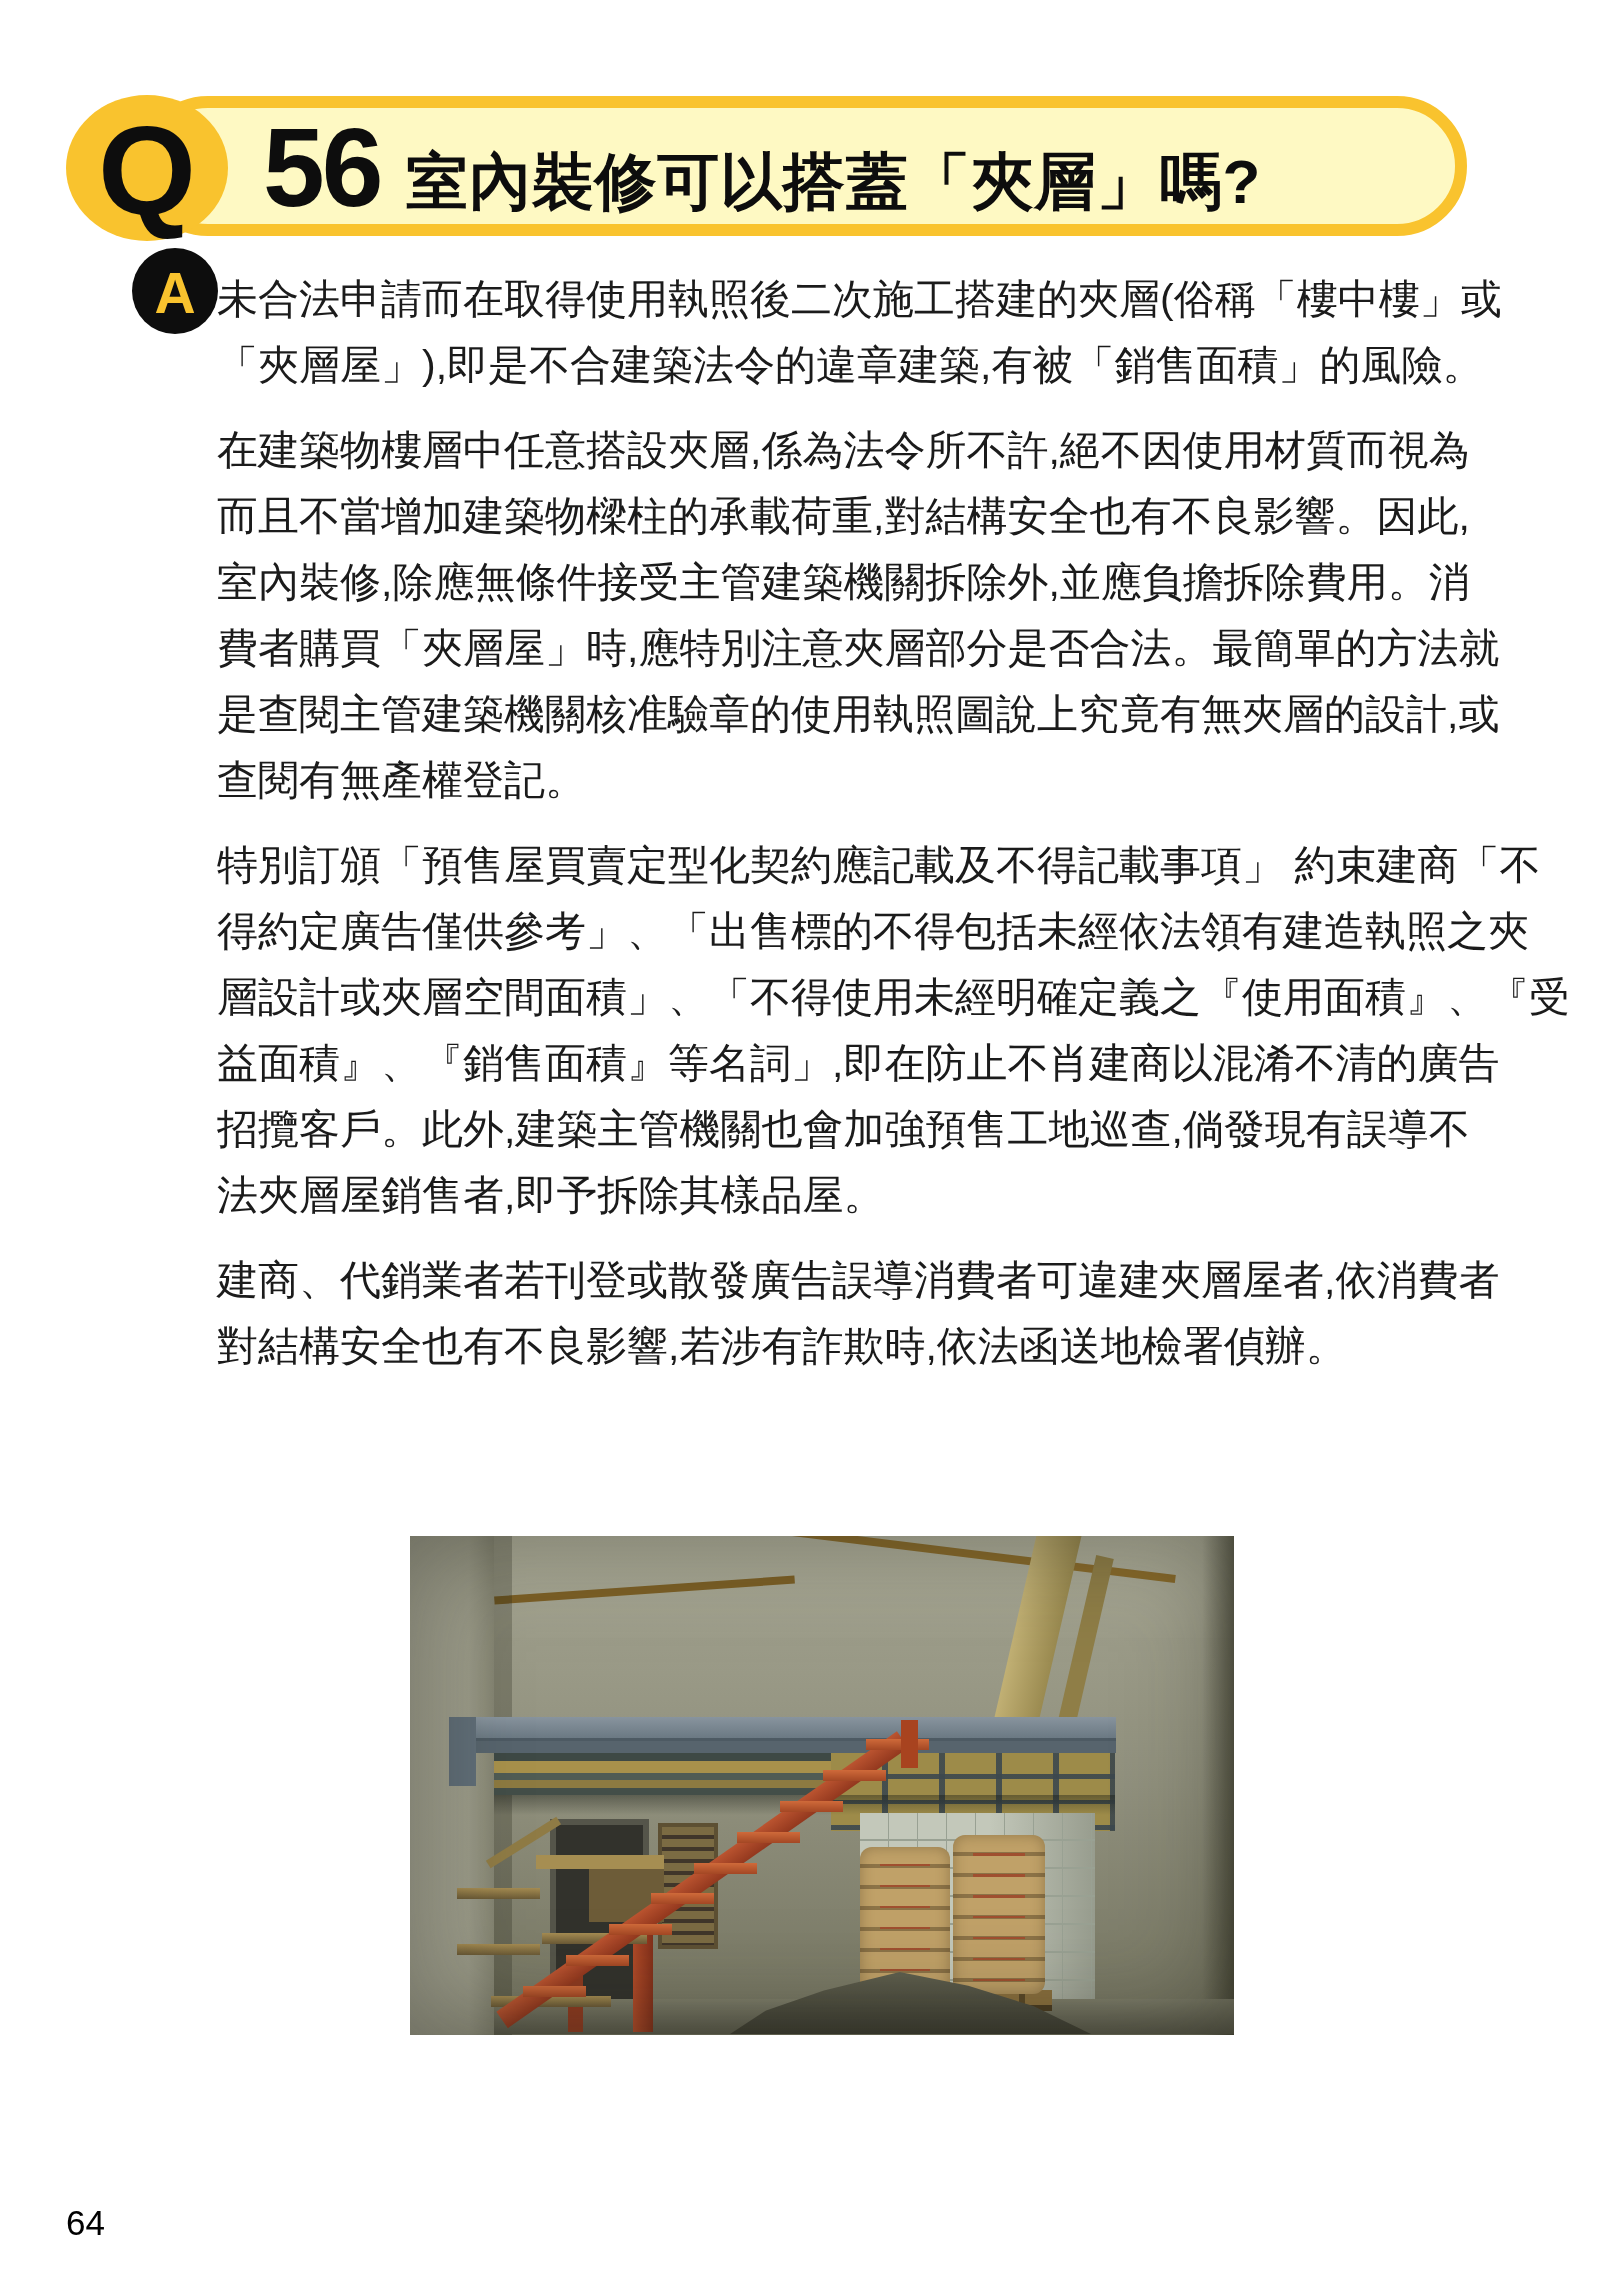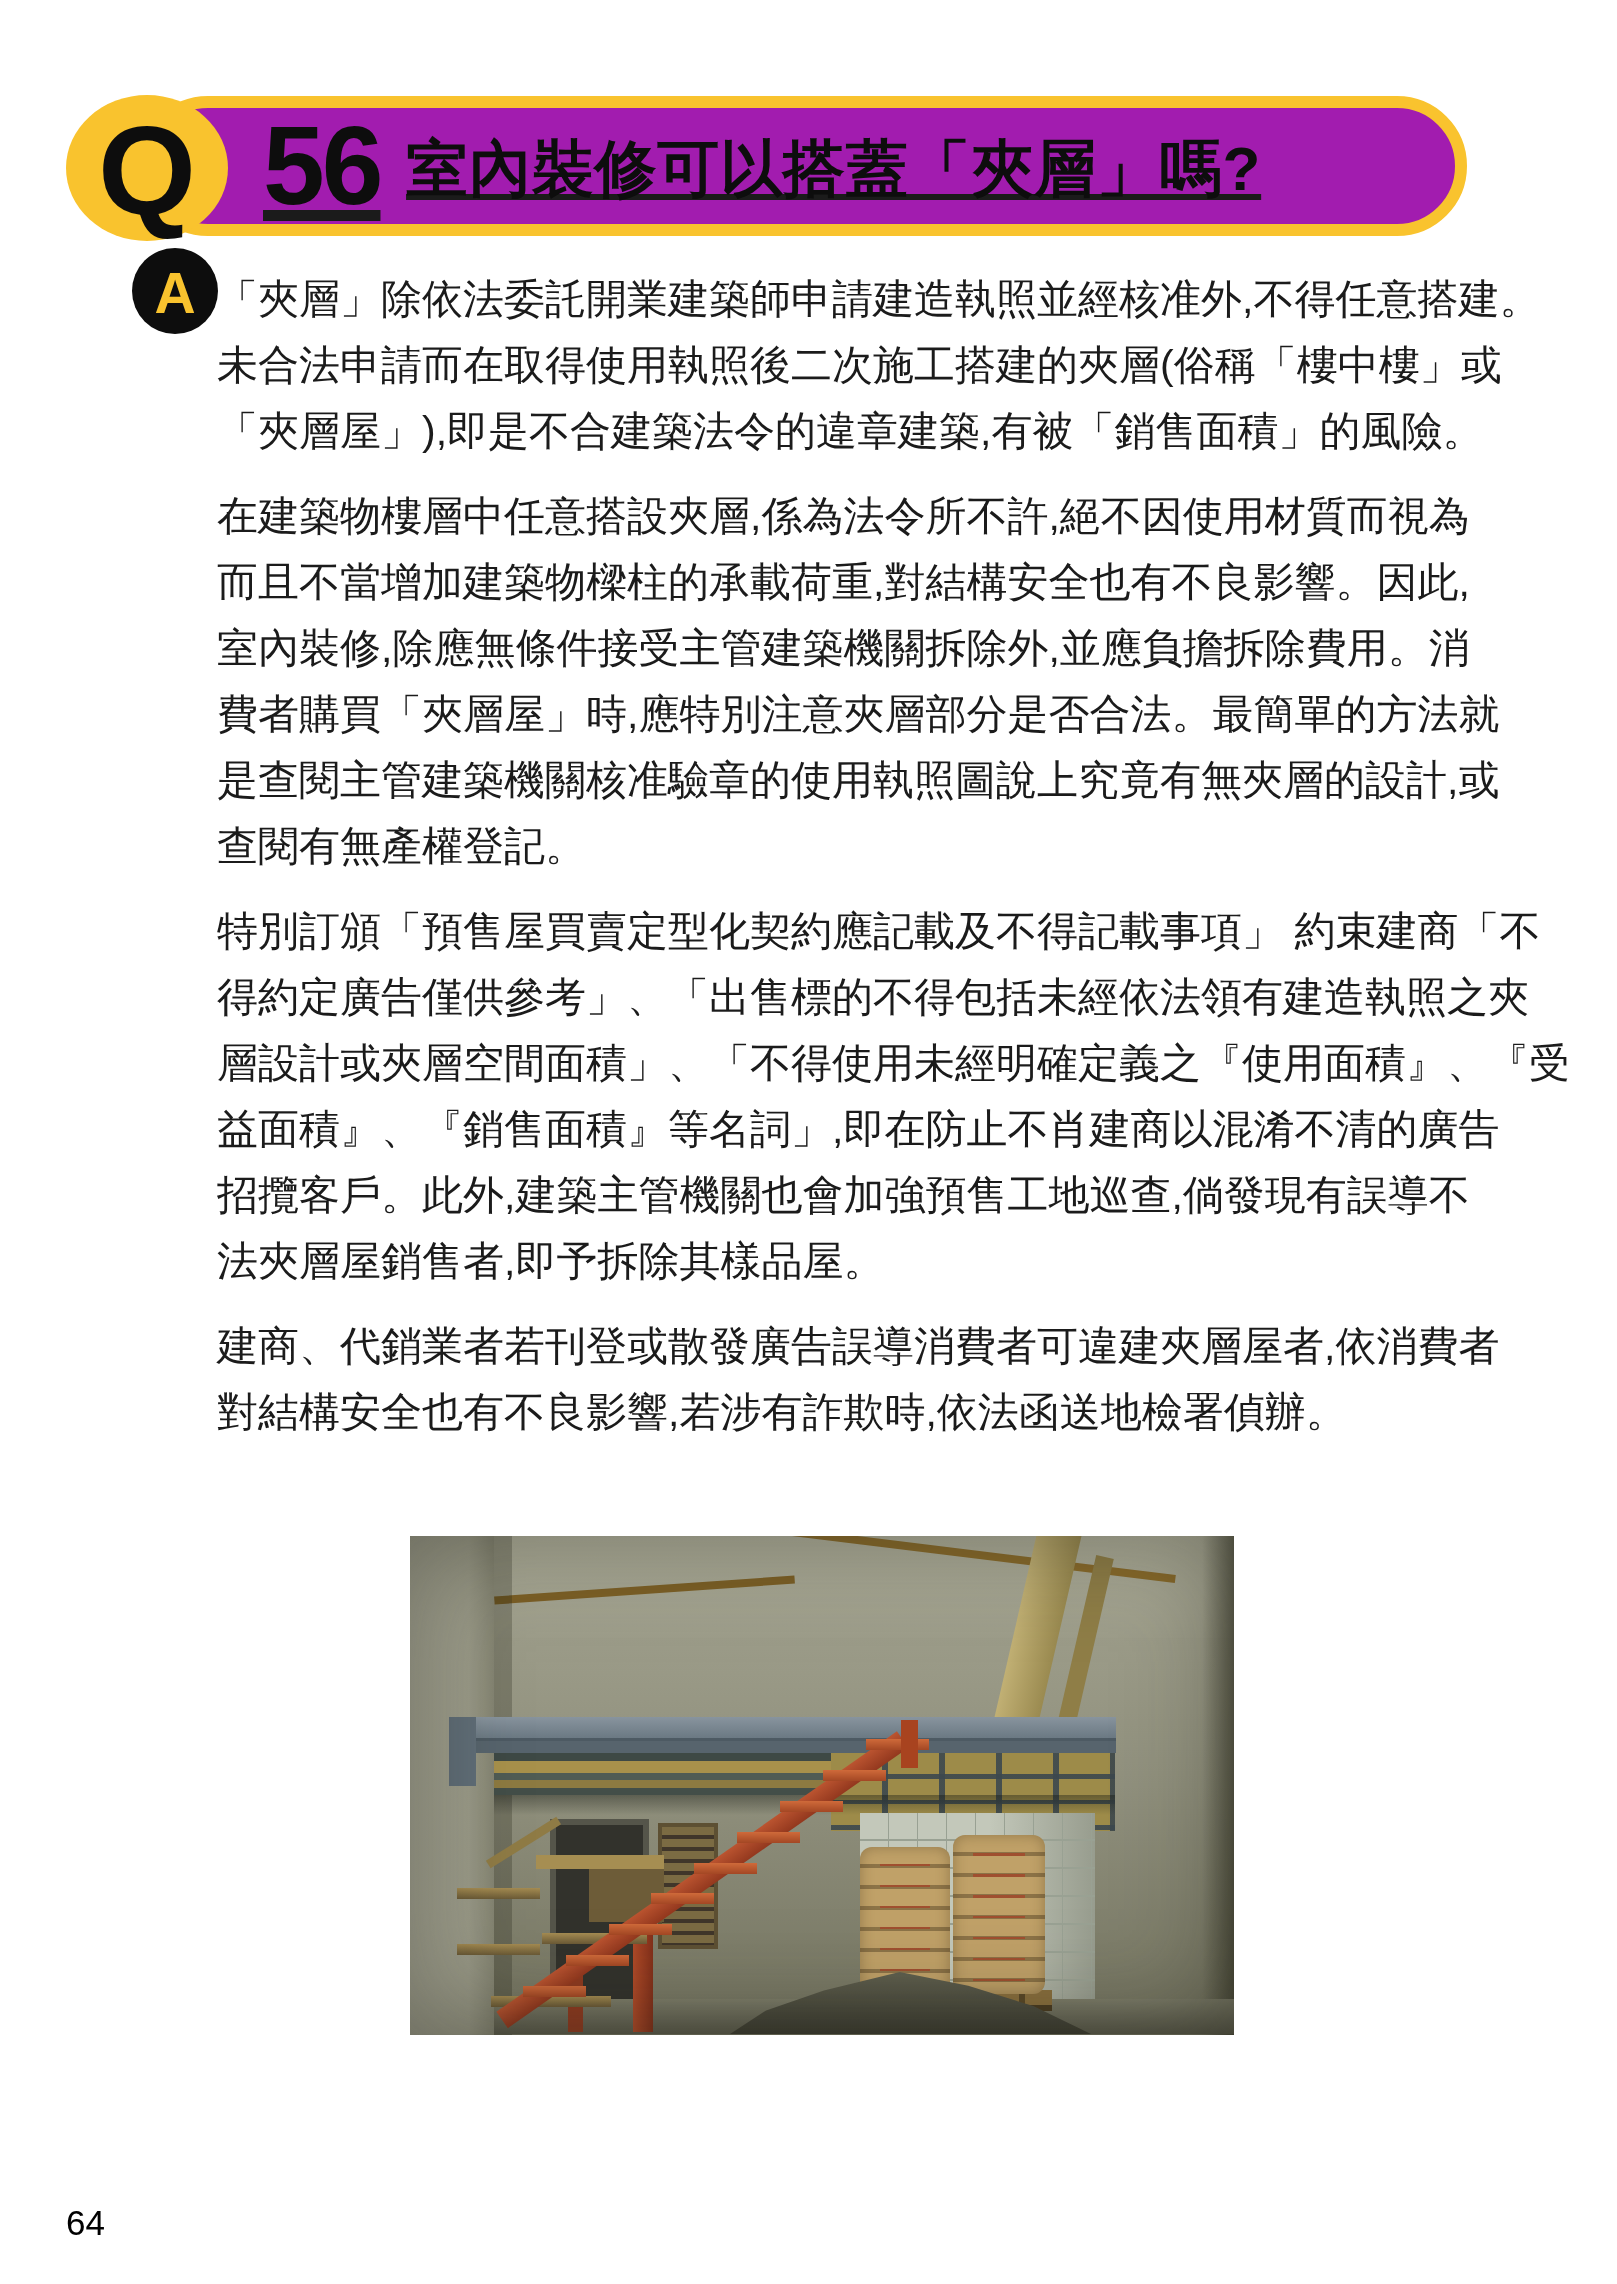--- a/index.html
+++ b/index.html
@@ -3,22 +3,22 @@
 <meta charset="utf-8">
 <style>
   html,body{margin:0;padding:0;background:#ffffff;}
   .page{
     position:relative;width:1617px;height:2284px;background:#ffffff;overflow:hidden;
     font-family:"Liberation Sans","DejaVu Sans",sans-serif;color:#1b1b1b;
   }
   
   .q-capsule{
     position:absolute;left:138px;top:96px;width:1329px;height:140px;
-    box-sizing:border-box;border:12px solid #F9C32E;border-radius:72px;background:#a21caf;
-    display:flex;align-items:center;padding-left:113px;text-decoration:underline;
+    box-sizing:border-box;border:12px solid #F9C32E;border-radius:72px;background:#fef9c3;
+    display:flex;align-items:flex-end;padding-left:113px;
   }
   .q-number{font-size:111px;font-weight:bold;line-height:1;color:#0d0d0d;letter-spacing:-3px;}
   .q-title{font-size:62px;font-weight:bold;color:#0d0d0d;margin-left:25.6px;padding-top:6px;letter-spacing:0.8px;}
   .q-badge{
     position:absolute;left:66px;top:95px;width:162px;height:146px;border-radius:50%;
     background:#F9C32E;display:flex;align-items:center;justify-content:center;z-index:3;
   }
   .q-badge span{font-size:126px;font-weight:bold;color:#0d0d0d;line-height:1;transform:translateY(3px);}
   
   .a-badge{
@@ -105,21 +105,20 @@
   <div class="q-badge">
     <span>Q</span>
   </div>
 
   <div class="a-badge">
     <span>A</span>
   </div>
 
   <div class="body-text">
     <div class="para">
-      <div class="line">「夾層」除依法委託開業建築師申請建造執照並經核准外,不得任意搭建。</div>
       <div class="line">未合法申請而在取得使用執照後二次施工搭建的夾層(俗稱「樓中樓」或</div>
       <div class="line">「夾層屋」),即是不合建築法令的違章建築,有被「銷售面積」的風險。</div>
     </div>
     <div class="para">
       <div class="line">在建築物樓層中任意搭設夾層,係為法令所不許,絕不因使用材質而視為</div>
       <div class="line">而且不當增加建築物樑柱的承載荷重,對結構安全也有不良影響。因此,</div>
       <div class="line">室內裝修,除應無條件接受主管建築機關拆除外,並應負擔拆除費用。消</div>
       <div class="line">費者購買「夾層屋」時,應特別注意夾層部分是否合法。最簡單的方法就</div>
       <div class="line">是查閱主管建築機關核准驗章的使用執照圖說上究竟有無夾層的設計,或</div>
       <div class="line">查閱有無產權登記。</div>

